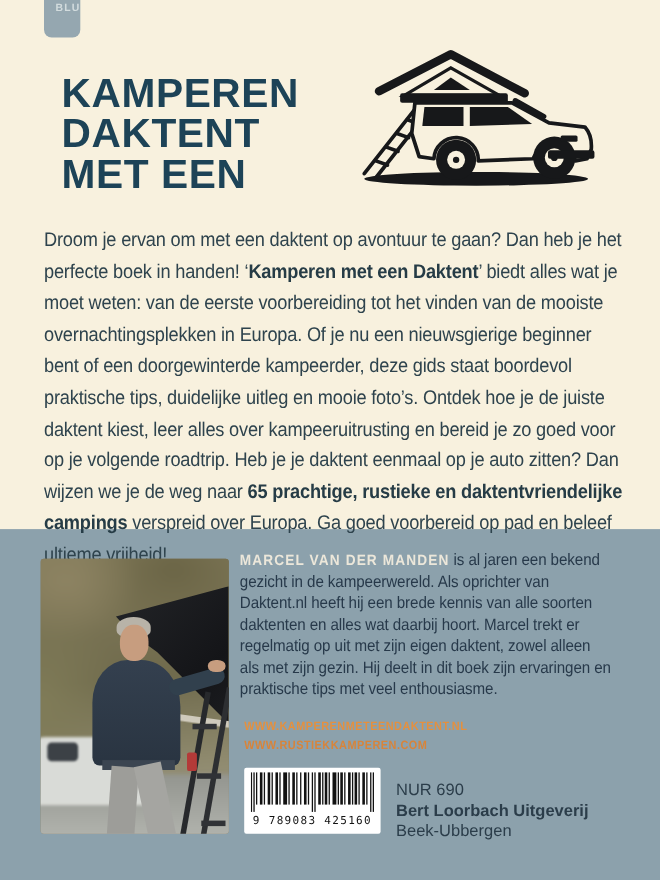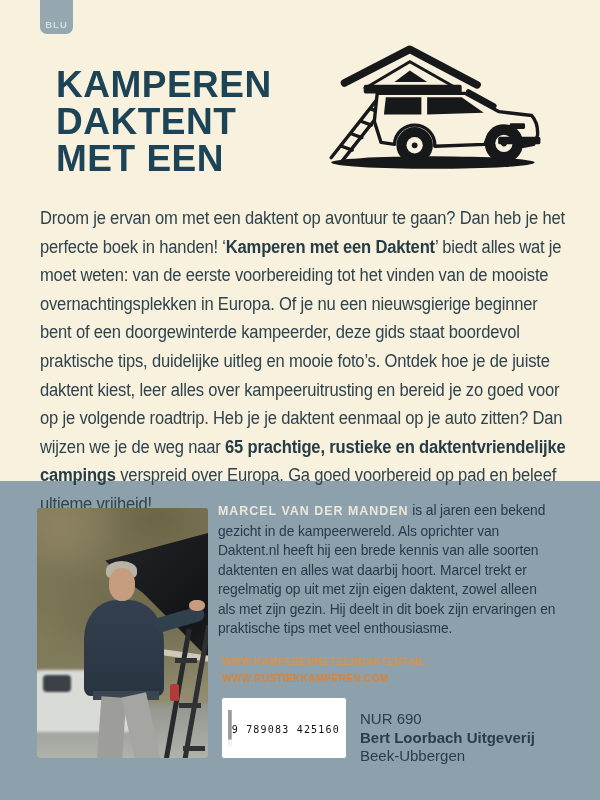--- a/index.html
+++ b/index.html
@@ -6,22 +6,22 @@
   .cover {
     position:relative; width:600px; height:800px; overflow:hidden;
     background:#f8f1de; font-family:"Liberation Sans", sans-serif;
   }
   .bottom-section { position:absolute; left:0; top:481px; width:600px; height:319px; background:#8ca1ac; }
 
   
   .blu-tab {
     position:absolute; left:40px; top:0; width:33px; height:34px;
     background:#95a7b0; border-radius:0 0 7px 7px;
-    display:flex; align-items:flex-end; justify-content:center;
-    padding-bottom:4px; box-sizing:border-box;
+    display:flex; align-items:flex-end; justify-content:flex-end;
+    padding-bottom:21px; box-sizing:border-box;
   }
   .blu-tab span { font-size:9.5px; font-weight:bold; letter-spacing:1px; color:#d3dcde; }
 
   
   .title { position:absolute; left:56px; top:66px; margin:0; color:#1d4357;
     font-size:37px; line-height:37px; font-weight:800; letter-spacing:.5px; }
   .title-line { display:block; }
 
   
   .car-illustration { position:absolute; left:310px; top:36px; width:240px; height:136px; }
@@ -79,21 +79,21 @@
   .websites { position:absolute; left:222px; top:653px;
     transform:scaleX(.9); transform-origin:left top;
     font-weight:bold; font-size:11px; line-height:17px; letter-spacing:.5px; }
   .websites a { display:block; text-decoration:none; }
   .url-1 { color:#e4903f; }
   .url-2 { color:#d8843a; }
 
   
   .barcode { position:absolute; left:222px; top:698px; width:124px; height:60px;
     background:#ffffff; border-radius:2px; padding:4px 6px 3px; box-sizing:border-box;
-    display:flex; flex-direction:row; align-items:center; }
+    display:flex; flex-direction:column; align-items:center; }
   .barcode svg { width:112px; height:38px; display:block; }
   .barcode-digits { font-family:"DejaVu Sans Mono", monospace; font-size:10px;
     letter-spacing:1.2px; color:#121212; margin-top:1px; white-space:nowrap; }
 
   
   .publisher { position:absolute; left:360px; top:710px; font-size:15px;
     line-height:18.5px; color:#2b3d4a; }
   .pub-name { font-weight:bold;text-align:right; }
 </style>
 </head>

